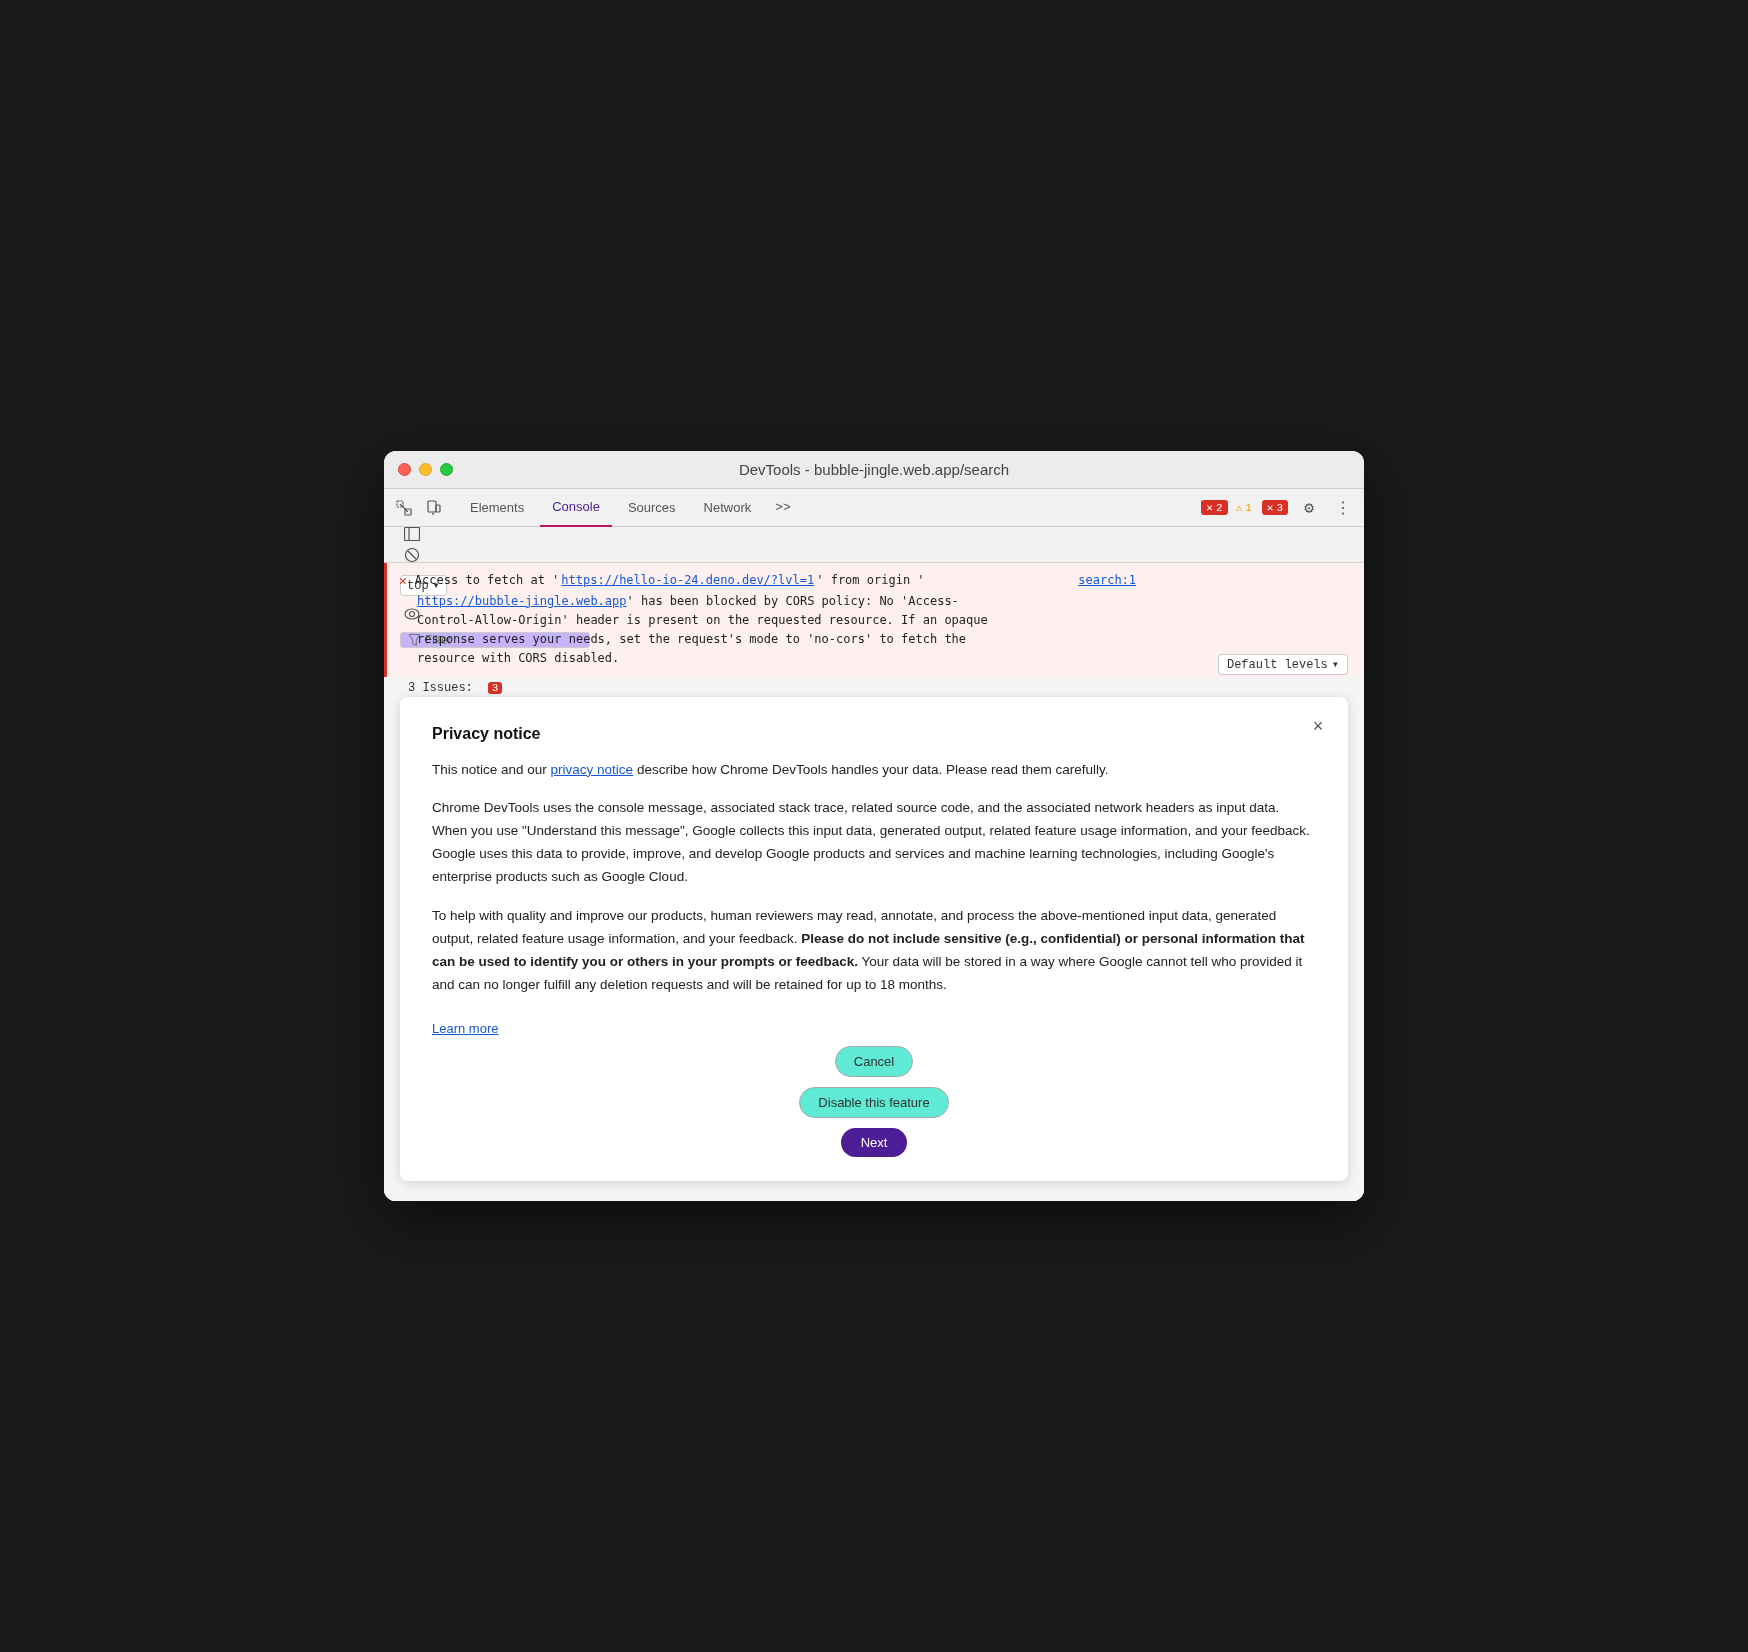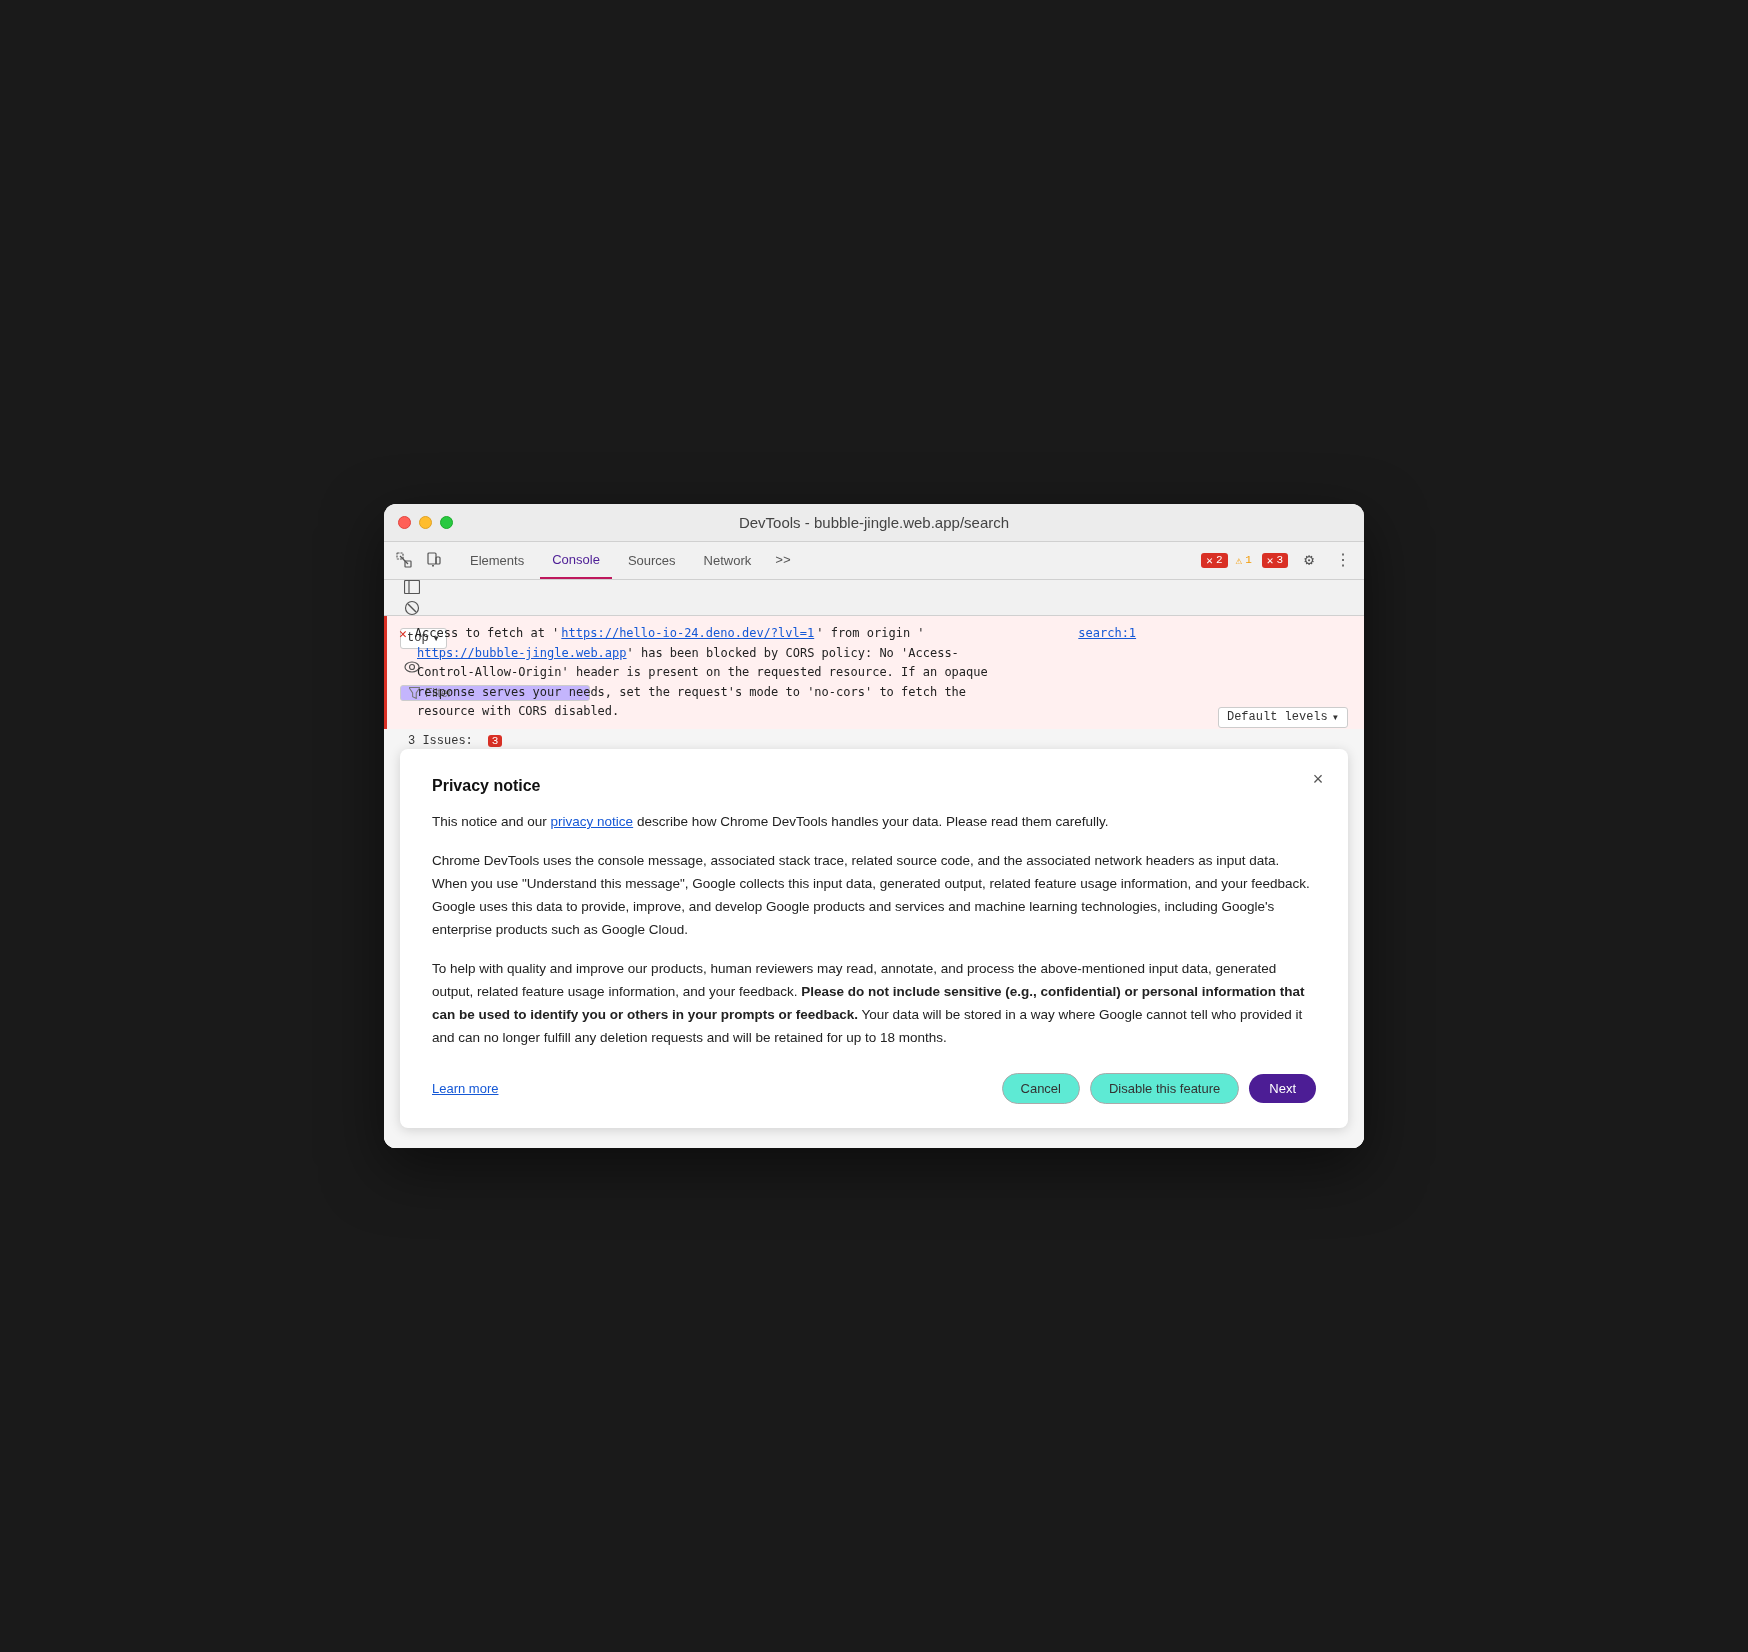--- a/index.html
+++ b/index.html
@@ -310,20 +310,21 @@
     }
     .modal-body a {
       color: #1558d6;
       text-decoration: underline;
     }
     .modal-footer {
       display: flex;
       align-items: center;
       margin-top: 24px;
       gap: 10px;
+      flex-direction: column;
     }
     .learn-more-link {
       color: #1558d6;
       text-decoration: underline;
       font-size: 13px;
       cursor: pointer;
       margin-right: auto;
     }
     .btn-outline {
       background: #5eead4;

